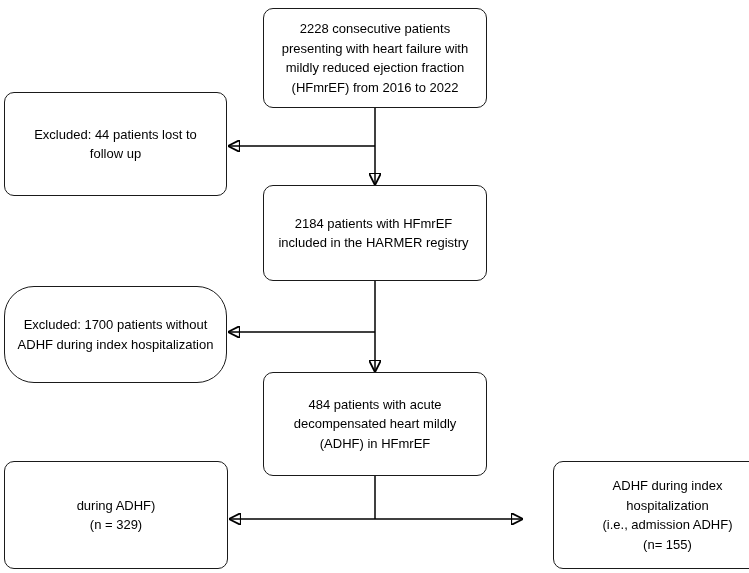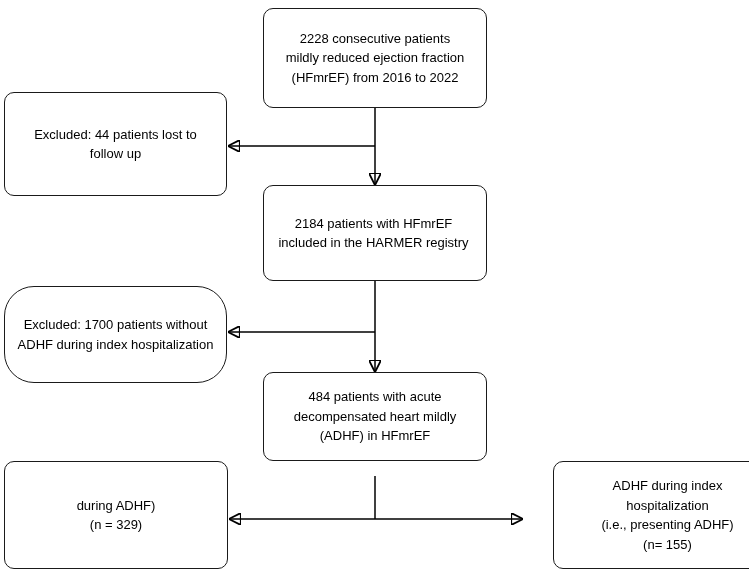--- a/index.html
+++ b/index.html
@@ -39,21 +39,21 @@
     color: #000000;
     padding: 8px 12px;
   }
   .box .rich-line { display: block; }
   .box .seg-bold { font-weight: normal; }
 
   #box-initial            { left: 263px; top: 8px;   width: 224px; height: 100px; }
   #box-excluded-followup  { left: 4px;   top: 92px;  width: 223px; height: 104px; }
   #box-registry           { left: 263px; top: 185px; width: 224px; height: 96px; padding-left: 9px;  }
   #box-excluded-no-adhf   { left: 4px;   top: 286px; width: 223px; height: 97px; border-radius: 30px;  }
-  #box-adhf               { left: 263px; top: 372px; width: 224px; height: 89px; }
+  #box-adhf               { left: 263px; top: 372px; width: 224px; height: 104px; }
   #box-primary            { left: 4px;   top: 461px; width: 224px; height: 108px; }
   #box-secondary          { left: 553px; top: 461px; width: 221px; height: 108px; padding-left: 20px; }
 </style>
 </head>
 <body>
 
 <div class="canvas">
 
   <svg class="arrows" viewBox="0 0 749 573" xmlns="http://www.w3.org/2000/svg">
     <defs>
@@ -65,20 +65,21 @@
     <path d="M 375 146 H 229" marker-end="url(#ah)"></path>
     <path d="M 375 281 V 371" marker-end="url(#ah)"></path>
     <path d="M 375 332 H 229" marker-end="url(#ah)"></path>
     <path d="M 375 476 V 519"></path>
     <path d="M 375 519 H 230" marker-end="url(#ah)"></path>
     <path d="M 375 519 H 522" marker-end="url(#ah)"></path>
   </svg>
 
   <div class="box" id="box-initial">
       <div class="rich-line"><span class="seg-bold">2228</span><span> consecutive patients</span></div>
+      <div class="rich-line"><span>presenting with heart failure with</span></div>
       <div class="rich-line"><span>mildly reduced ejection fraction</span></div>
       <div class="rich-line"><span>(</span><span class="seg-bold">HFmrEF</span><span>) from 2016 to 2022</span></div>
     </div>
 
   <div class="box" id="box-excluded-followup">
       <div class="rich-line"><span class="seg-bold">Excluded:</span><span> 44 patients lost to</span></div>
       <div class="rich-line"><span>follow up</span></div>
     </div>
 
   <div class="box" id="box-registry">
@@ -98,17 +99,17 @@
     </div>
 
   <div class="box" id="box-primary">
       <div class="rich-line"><span class="seg-bold">during ADHF)</span></div>
       <div class="rich-line"><span>(n = 329)</span></div>
     </div>
 
   <div class="box" id="box-secondary">
       <div class="rich-line"><span class="seg-bold">ADHF during index</span></div>
       <div class="rich-line"><span class="seg-bold">hospitalization</span></div>
-      <div class="rich-line"><span class="seg-bold">(i.e., presenting ADHF)</span></div>
+      <div class="rich-line"><span class="seg-bold">(i.e., admission ADHF)</span></div>
       <div class="rich-line"><span>(n= 155)</span></div>
     </div>
 
 </div>
 
 </body></html>

